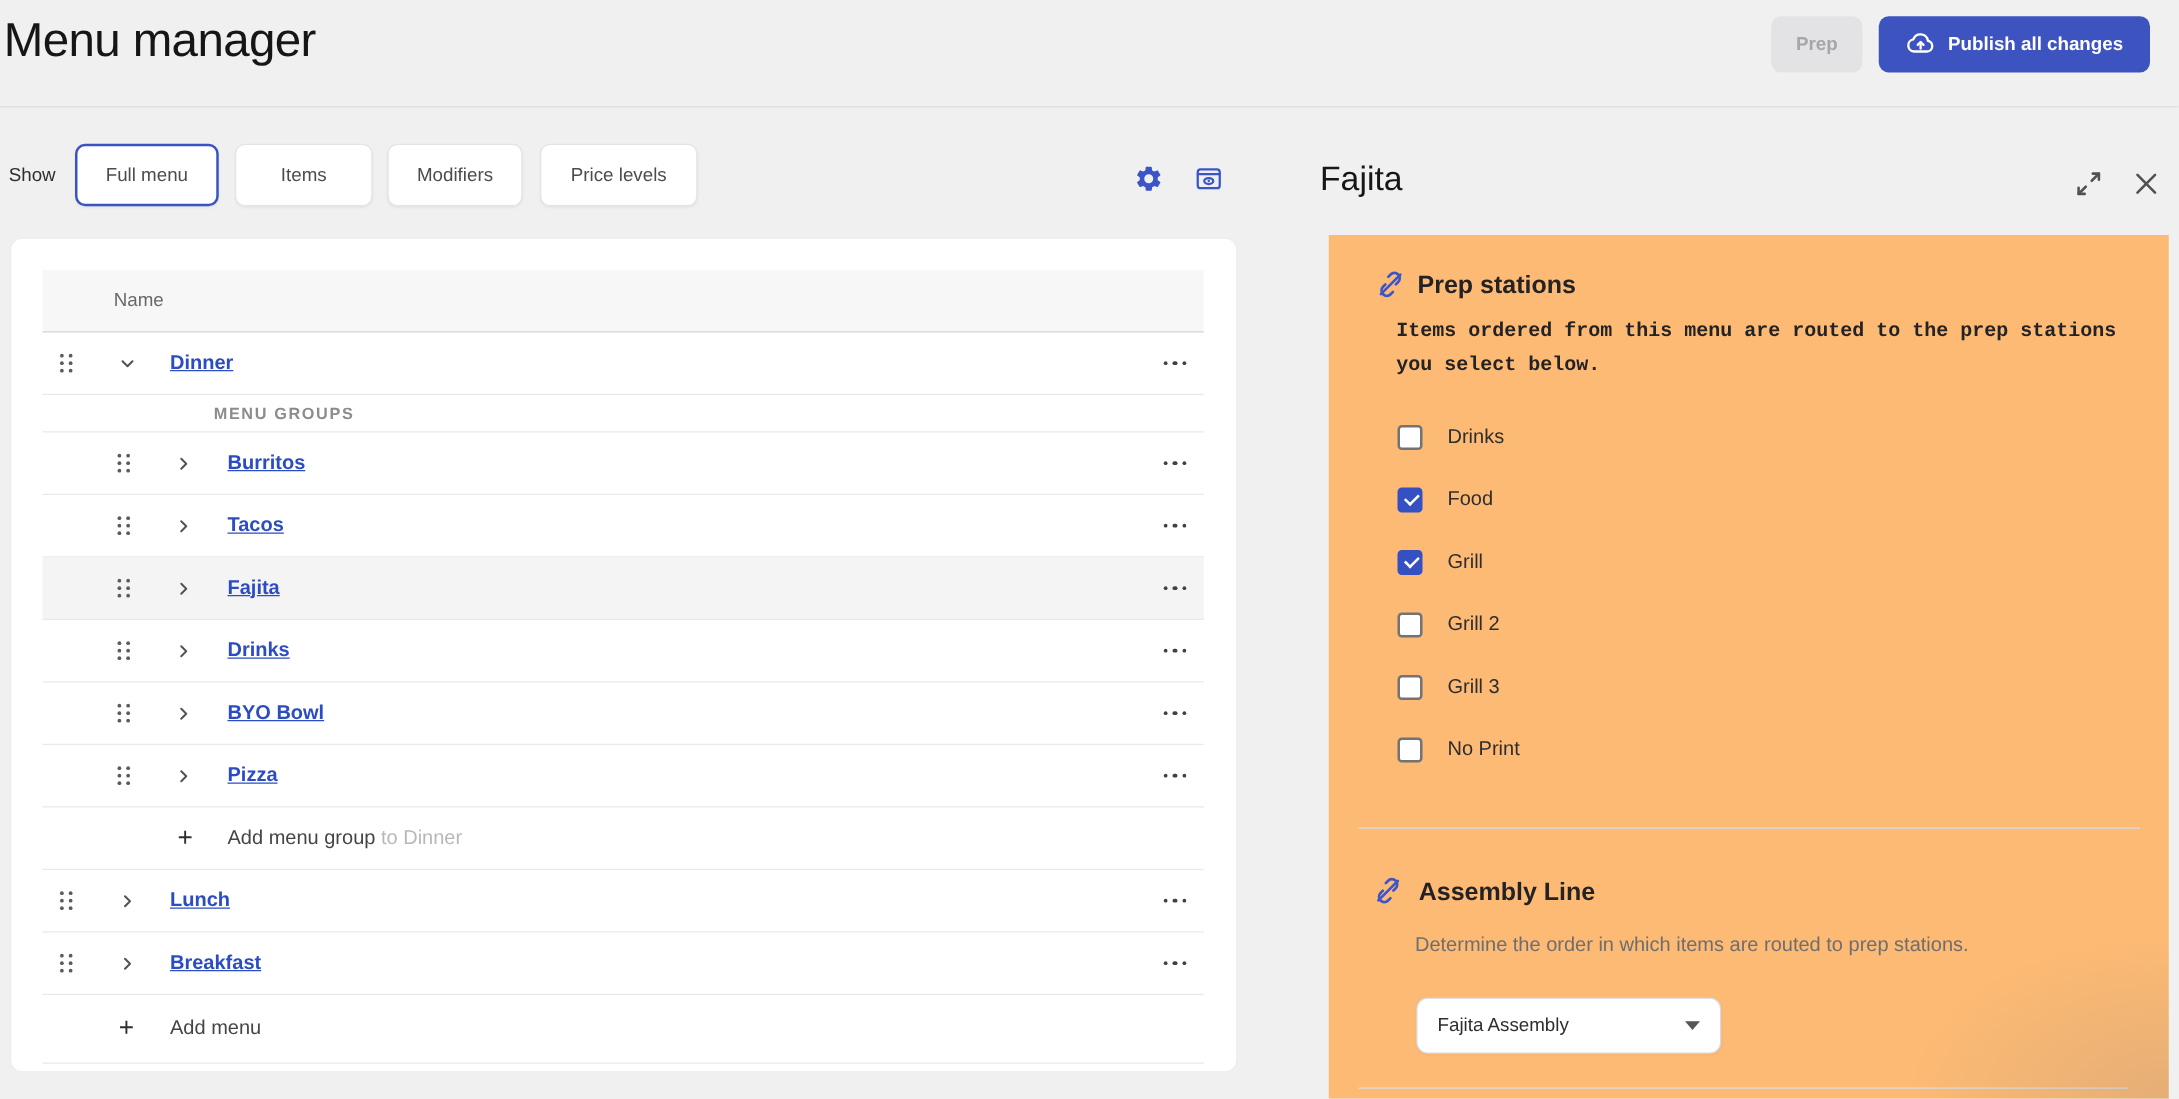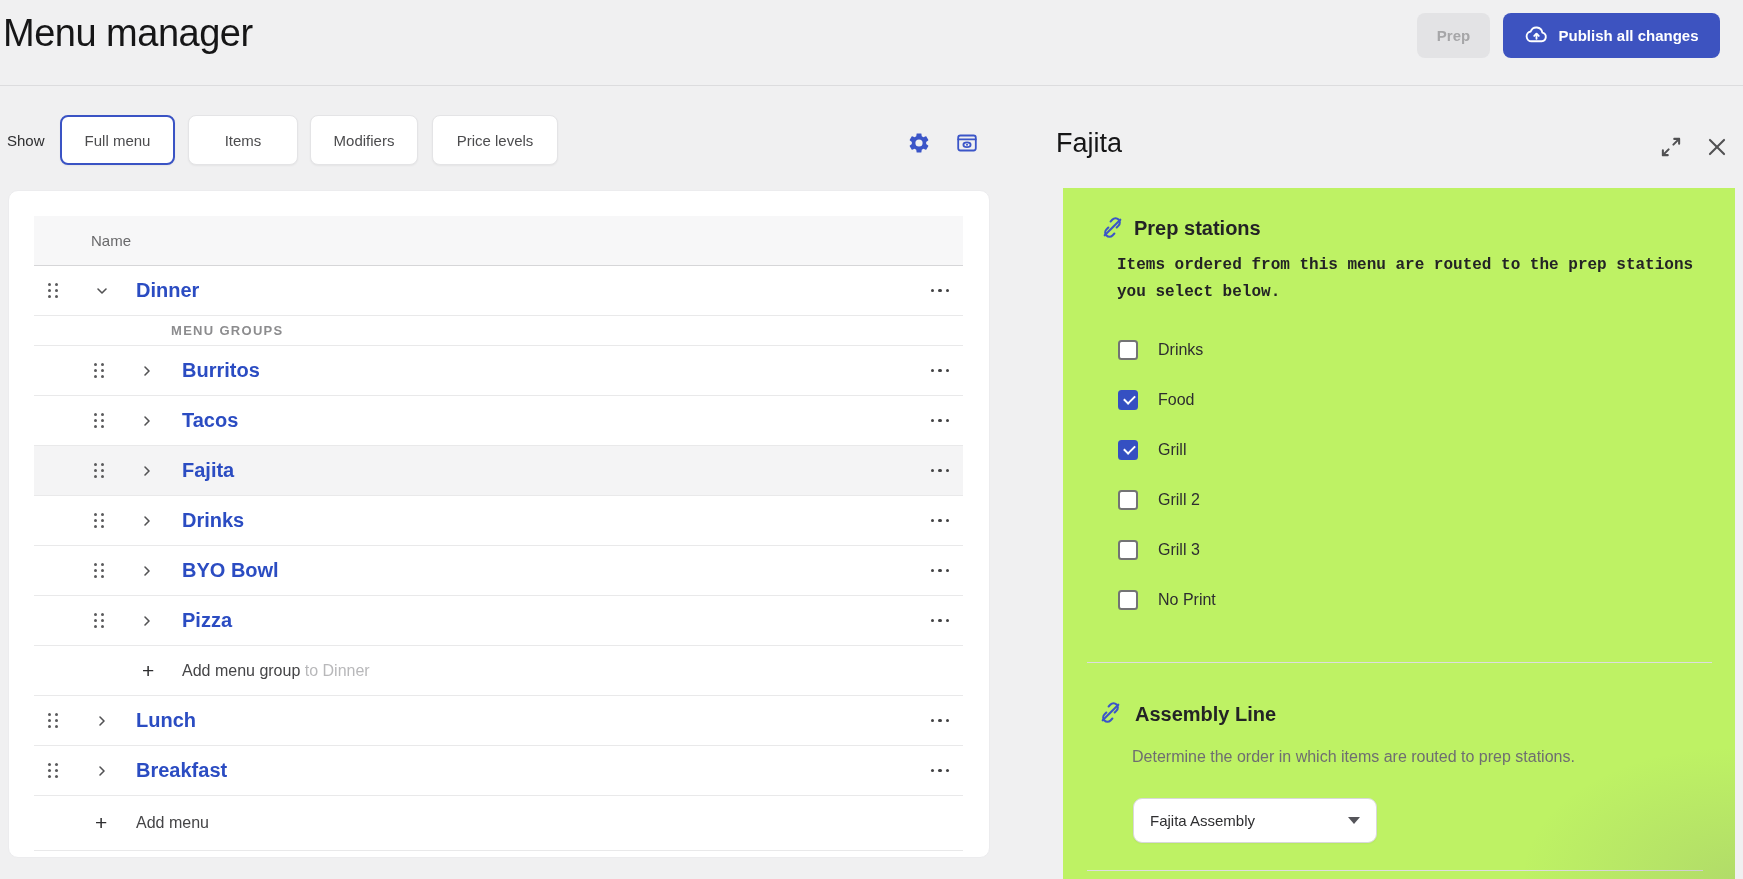--- a/index.html
+++ b/index.html
@@ -38,40 +38,40 @@
   .row.highlight { background:#f4f4f5; }
   .row.section-row { height:30px; }
   .row.add-menu-row { height:55px; }
   .drag-handle { position:absolute; display:grid; grid-template-columns:repeat(2,3px); grid-template-rows:repeat(3,3px); gap:3px 4px; cursor:grab; }
   .drag-handle i { width:3px; height:3px; border-radius:50%; background:#5a5a5c; }
   .lvl0 .drag-handle { left:14px; }
   .lvl1 .drag-handle { left:60px; }
   .chev { position:absolute; width:16px; height:16px; color:#525254; cursor:pointer; }
   .lvl0 .chev { left:60px; }
   .lvl1 .chev { left:105px; }
-  .row-label { position:absolute; font-size:20px; font-weight:700; color:#2b4cc2; cursor:pointer; }
+  .row-label { position:absolute; font-size:16px; font-weight:700; color:#2b4cc2; cursor:pointer;text-decoration:underline; }
   .lvl0 .row-label { left:102px; }
   .lvl1 .row-label { left:148px; }
   .section-label { position:absolute; left:102px; font-size:13px; font-weight:700; letter-spacing:1.3px; color:#8c8c8e;margin-left:35px; }
   .ellipsis { position:absolute; right:11px; width:24px; height:24px; display:flex; align-items:center; justify-content:center; gap:4px; cursor:pointer; }
   .ellipsis i { width:3.5px; height:3.5px; border-radius:50%; background:#414143; }
   .plus { position:absolute; font-size:21px; font-weight:400; color:#2e2e30; top:50%; transform:translateY(-52%); }
   .add-group-row .plus { left:108px; }
   .add-menu-row .plus { left:61px; }
   .add-label { position:absolute; font-size:16px; color:#454547; cursor:pointer; }
   .add-group-row .add-label { left:148px; }
   .add-menu-row .add-label { left:102px; }
   .add-suffix { color:#b8b8ba; }
 
   
   .panel-title { position:absolute; left:1056px; top:128px; font-size:27px; font-weight:500; color:#161617; }
   .panel-icon { position:absolute; top:134px; width:26px; height:26px; color:#515153; cursor:pointer; }
   .expand-pos { left:1658px; }
   .close-pos { left:1704px; }
-  .detail-panel { position:absolute; left:1063px; top:188px; width:672px; height:691px; background:#bef264; }
+  .detail-panel { position:absolute; left:1063px; top:188px; width:672px; height:691px; background:#fdba74; }
   .section-icon { position:absolute; width:25px; height:25px; color:#3b55c8; }
   .sec-heading { position:absolute; font-size:20px; font-weight:700; color:#232325; }
   .prep-icon { left:37px; top:27px; }
   .prep-heading { left:71px; top:29px; }
   .prep-desc { position:absolute; left:54px; top:64px; width:586px; font-size:16px; font-weight:700; line-height:27px; color:#232325;font-family:Liberation Mono, monospace; }
   .cb-row { position:absolute; left:55px; height:50px; display:flex; align-items:center; gap:20px; cursor:pointer; }
   .checkbox { width:20px; height:20px; border:2px solid #737375; border-radius:3.5px; background:#fff; position:relative; }
   .cb-row.checked .checkbox { background:#3550c2; border-color:#3550c2; }
   .cb-row.checked .checkbox::after { content:""; position:absolute; left:4px; top:3px; width:9px; height:5px;
       border-left:2.5px solid #fff; border-bottom:2.5px solid #fff; transform:rotate(-45deg); }

